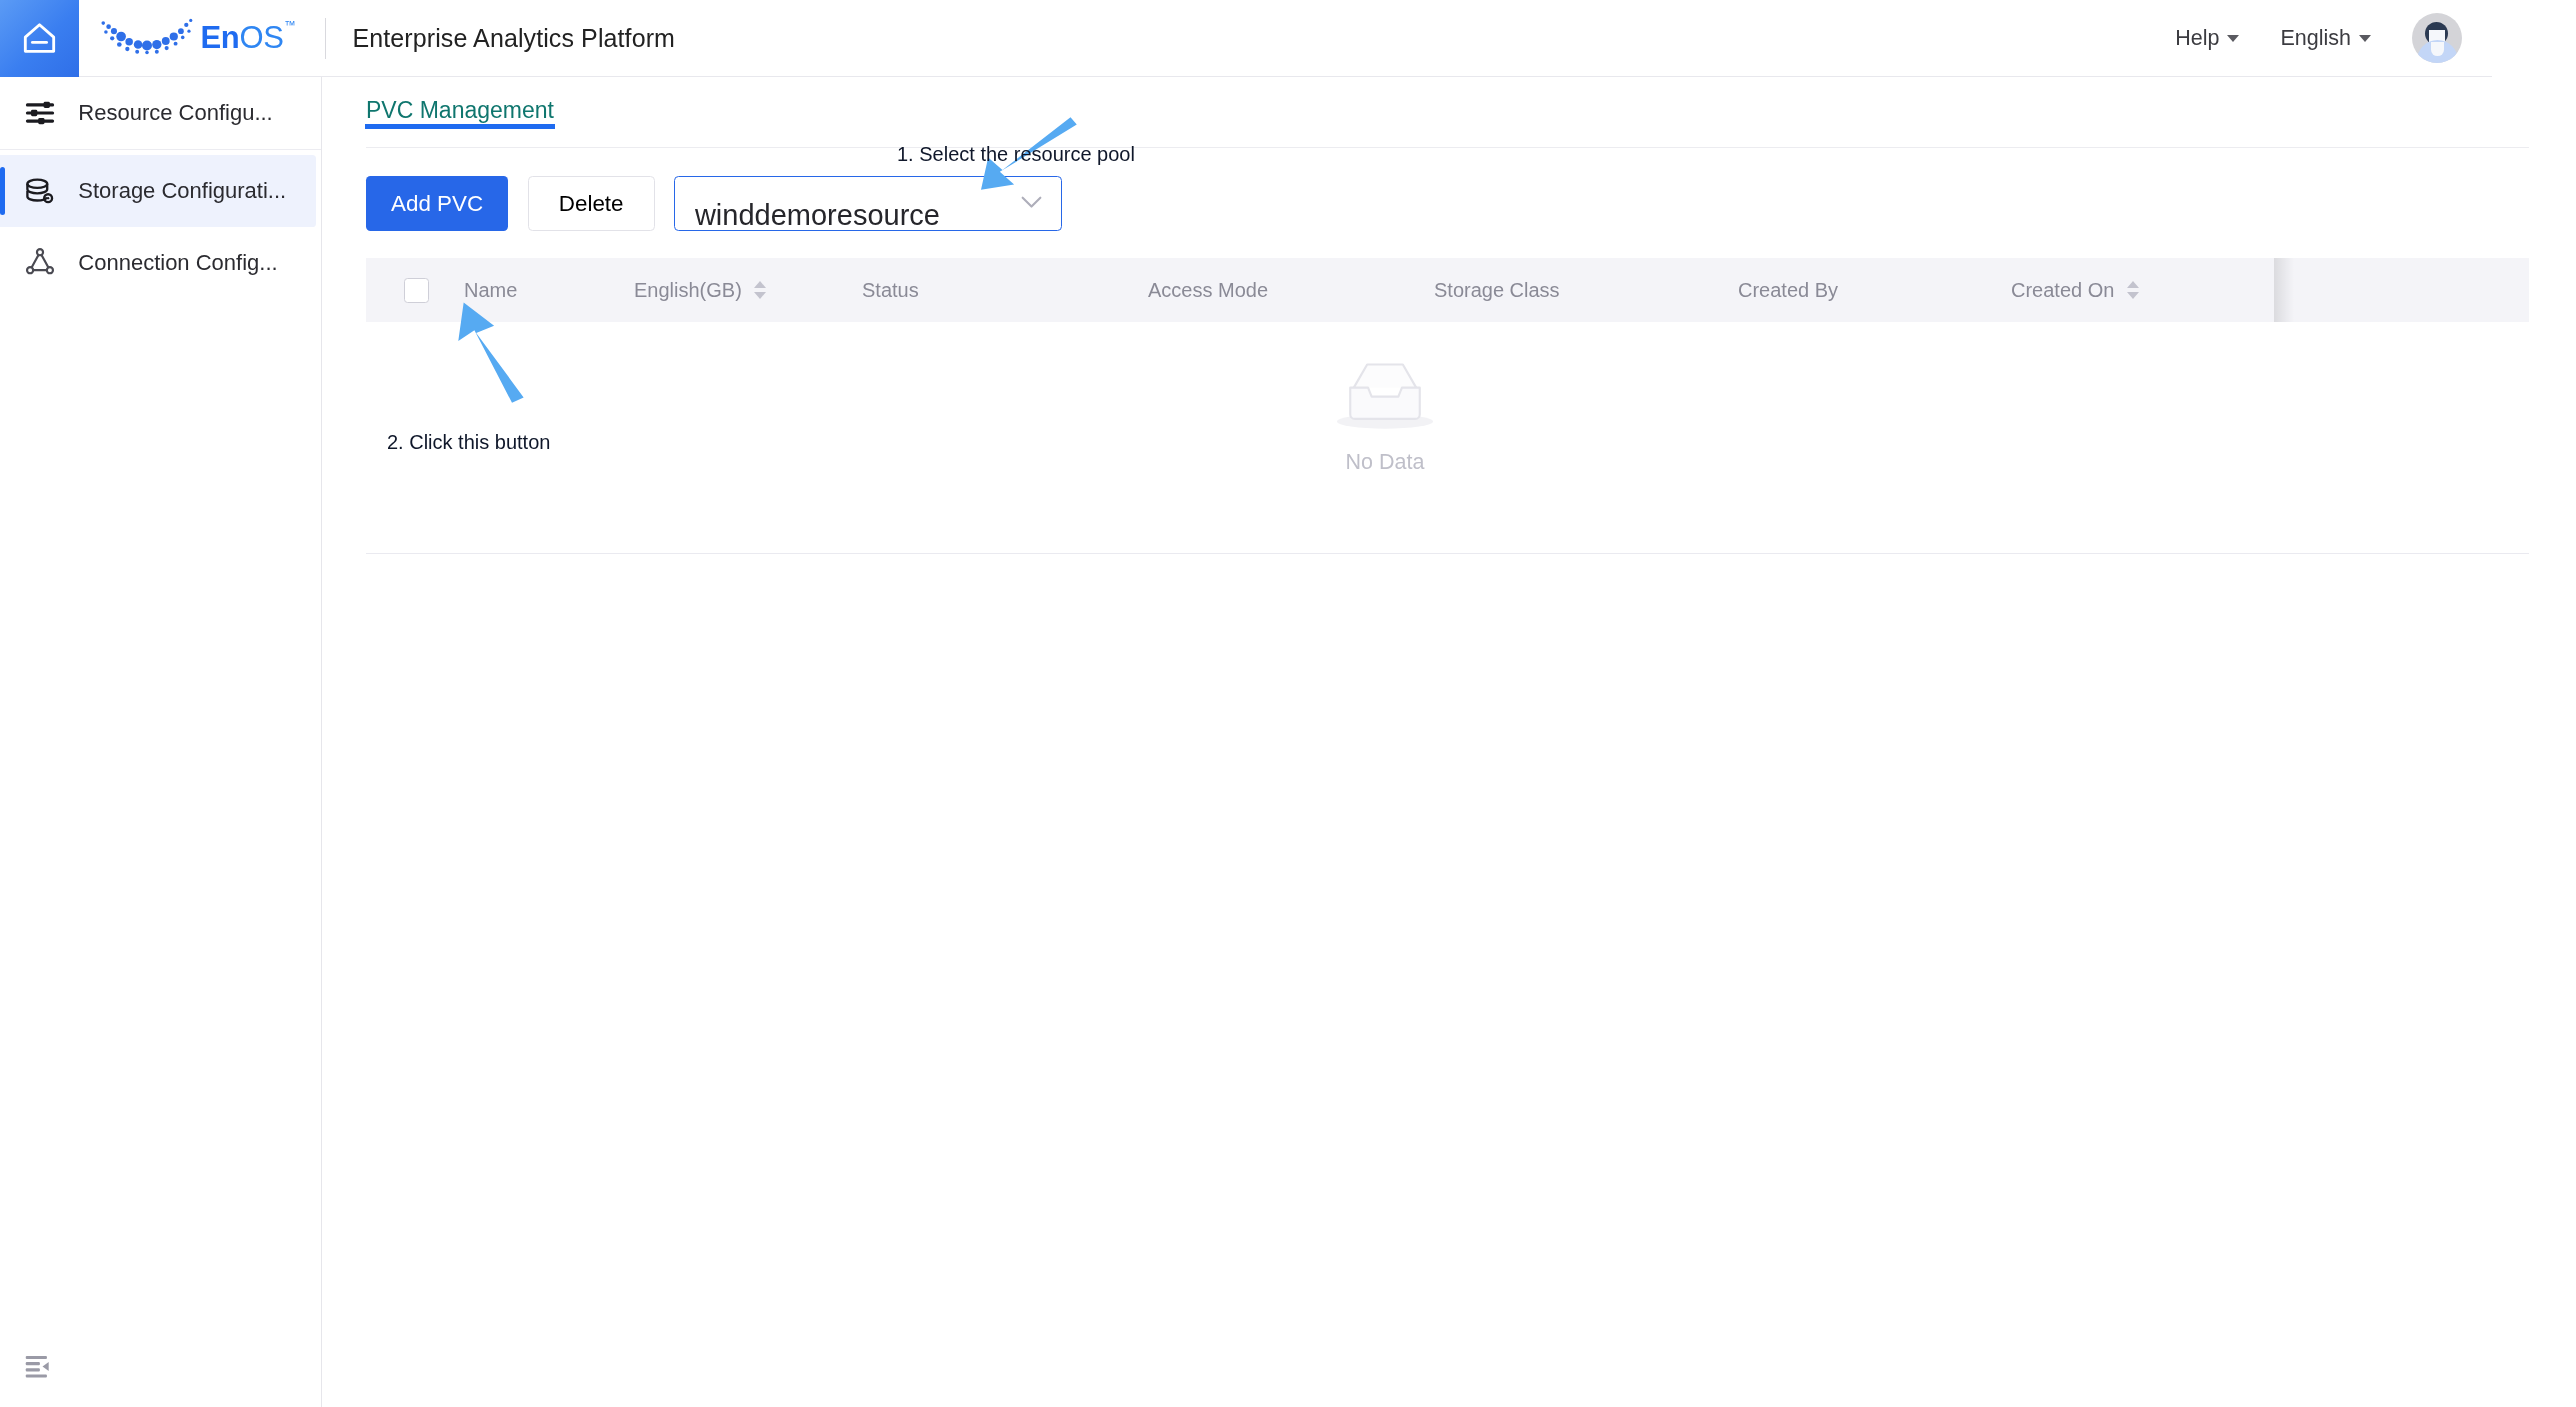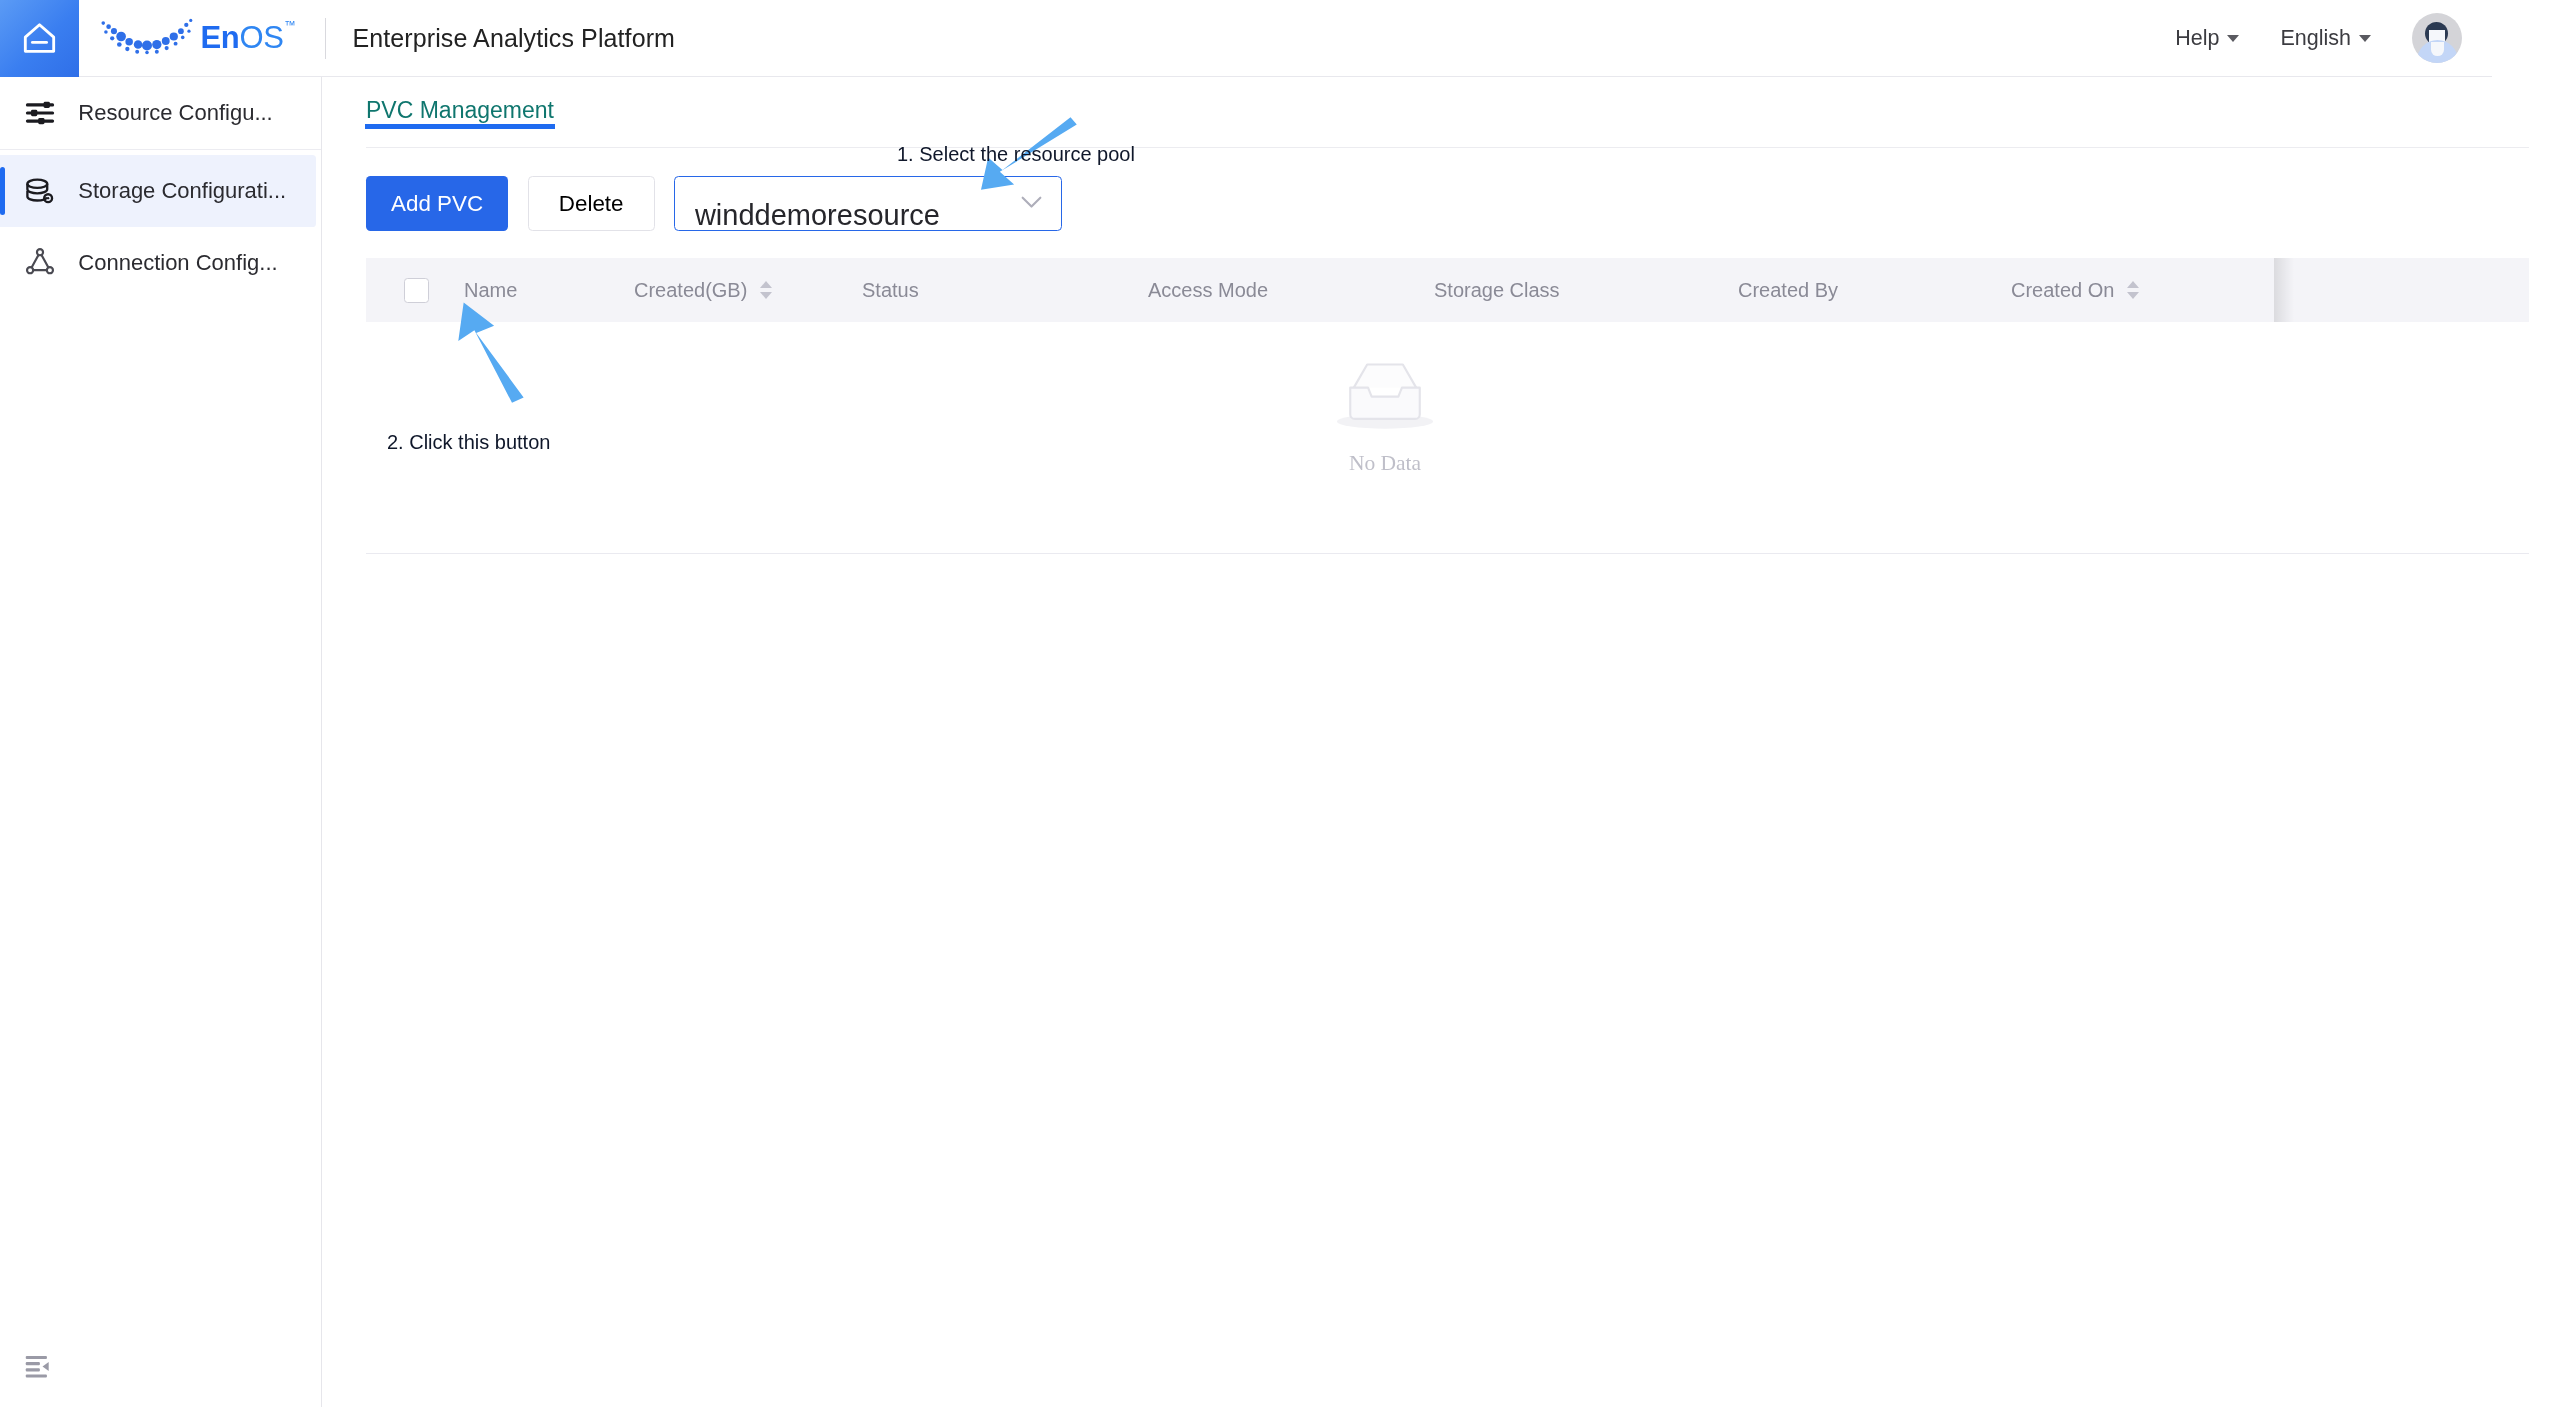--- a/index.html
+++ b/index.html
@@ -373,21 +373,20 @@
     align-items: flex-start;
     justify-content: center;
     background: #ffffff;
   }
   .empty {
     display: flex;
     flex-direction: column;
     align-items: center;
     padding-top: 30px;
     margin-left: -125px;
-    font-family: Liberation Serif, serif;
   }
   .empty-text {
     font-size: 21.5px;
     color: #bfbfc9;
     margin-top: 12.5px;
   }
 
   
   .anno {
     position: absolute;
@@ -572,21 +571,21 @@
 
     <div class="table-wrap">
       <div class="thead">
         <div class="th th-check">
           <span class="hdr-checkbox"></span>
         </div>
         <div class="th" style="width:170px">
           <span>Name</span>
         </div>
         <div class="th" style="width:228px">
-          <span>Created(GB)</span>
+          <span>English(GB)</span>
           <span class="sorter">
               <i class="up"></i>
               <i class="down"></i>
             </span>
         </div>
         <div class="th" style="width:286px">
           <span>Status</span>
         </div>
         <div class="th" style="width:286px">
           <span>Access Mode</span>

